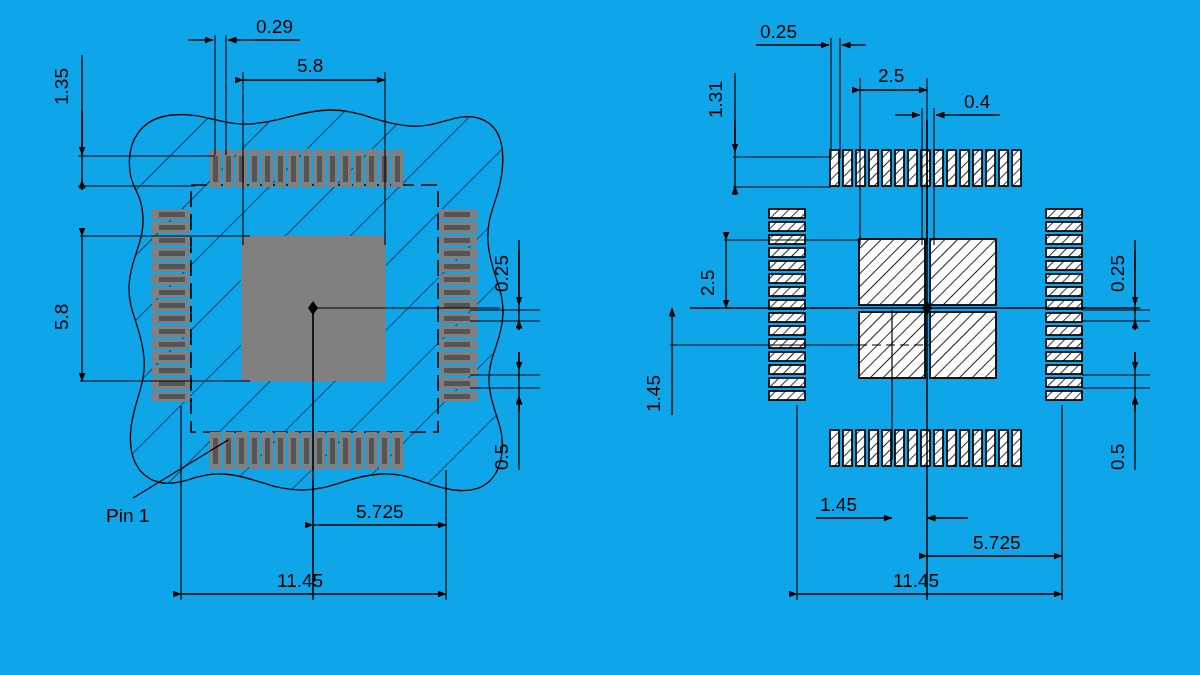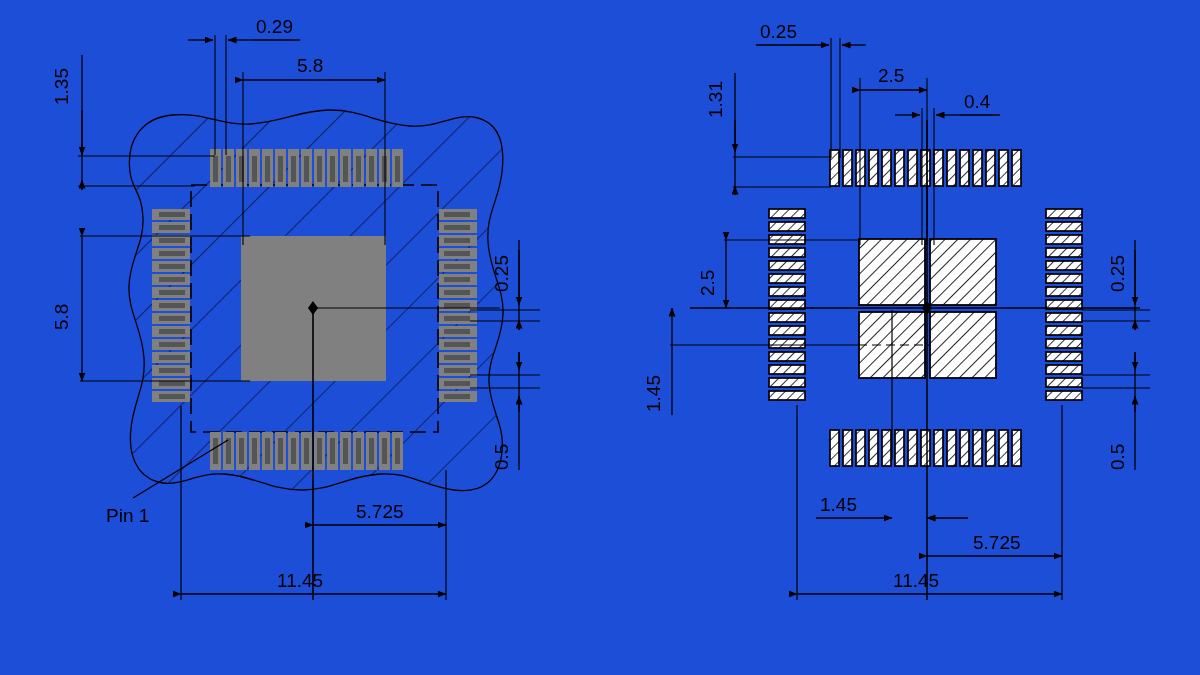--- a/index.html
+++ b/index.html
@@ -1,18 +1,18 @@
 <!DOCTYPE html>
 <html><head>
 <meta charset="utf-8">
 <style>
   html,body{margin:0;padding:0;background:#ffffff;}
   body{width:1200px;height:675px;overflow:hidden;
        font-family:"Liberation Sans",sans-serif;}
-  #stage{position:relative;width:1200px;height:675px;background:#1d4ed8;}
+  #stage{position:relative;width:1200px;height:675px;background:#0ea5e9;}
   svg{display:block;}
   .dimtext{font-family:"Liberation Sans",sans-serif;font-size:19px;fill:#000;}
   .lbl{font-family:"Liberation Sans",sans-serif;font-size:19px;fill:#000;}
 </style>
 </head>
 <body>
 
 <div id="stage">
 <svg width="1200" height="675" viewBox="0 0 1200 675">
   <defs>

